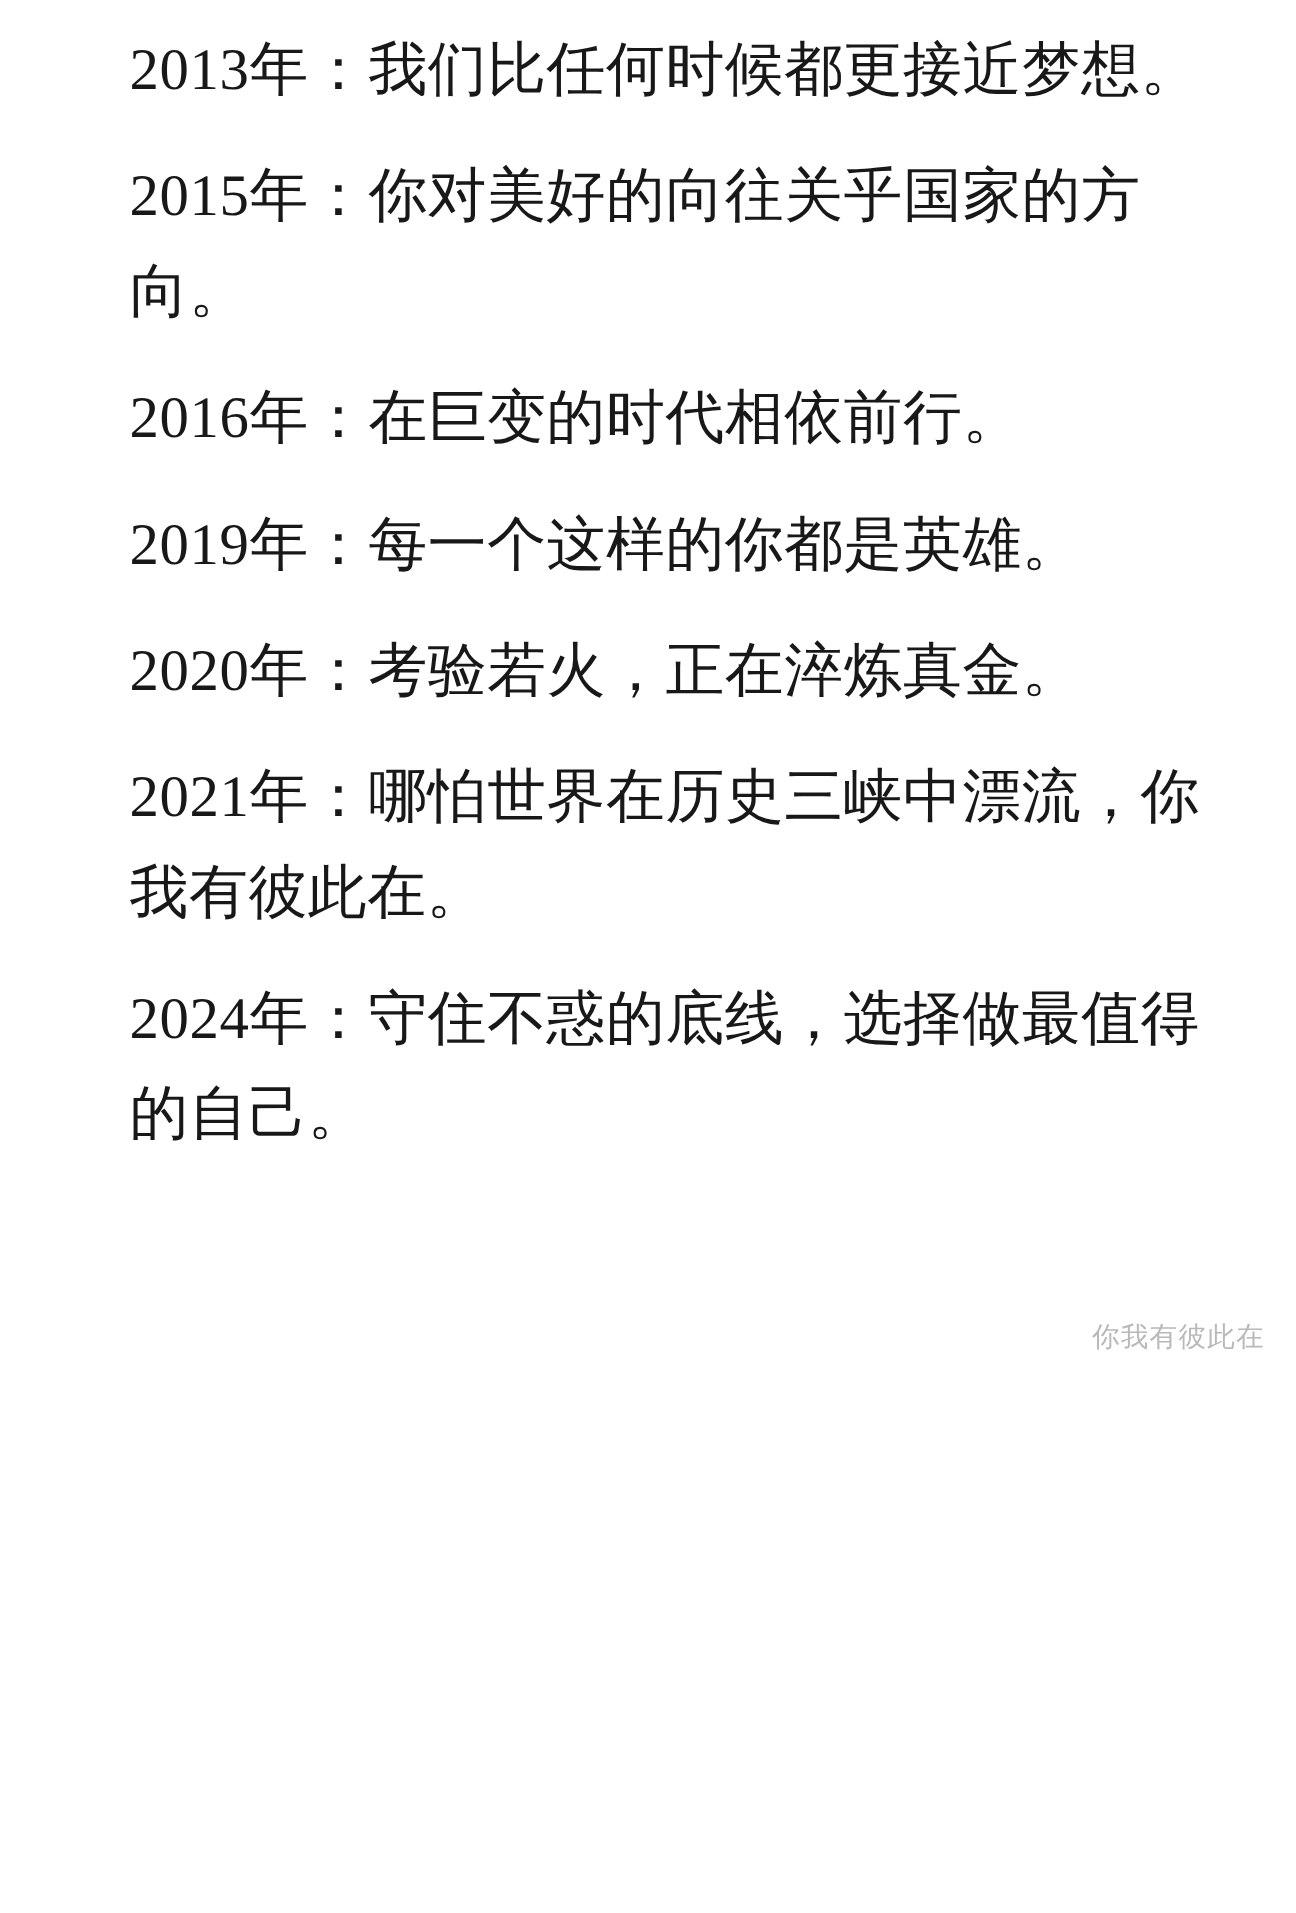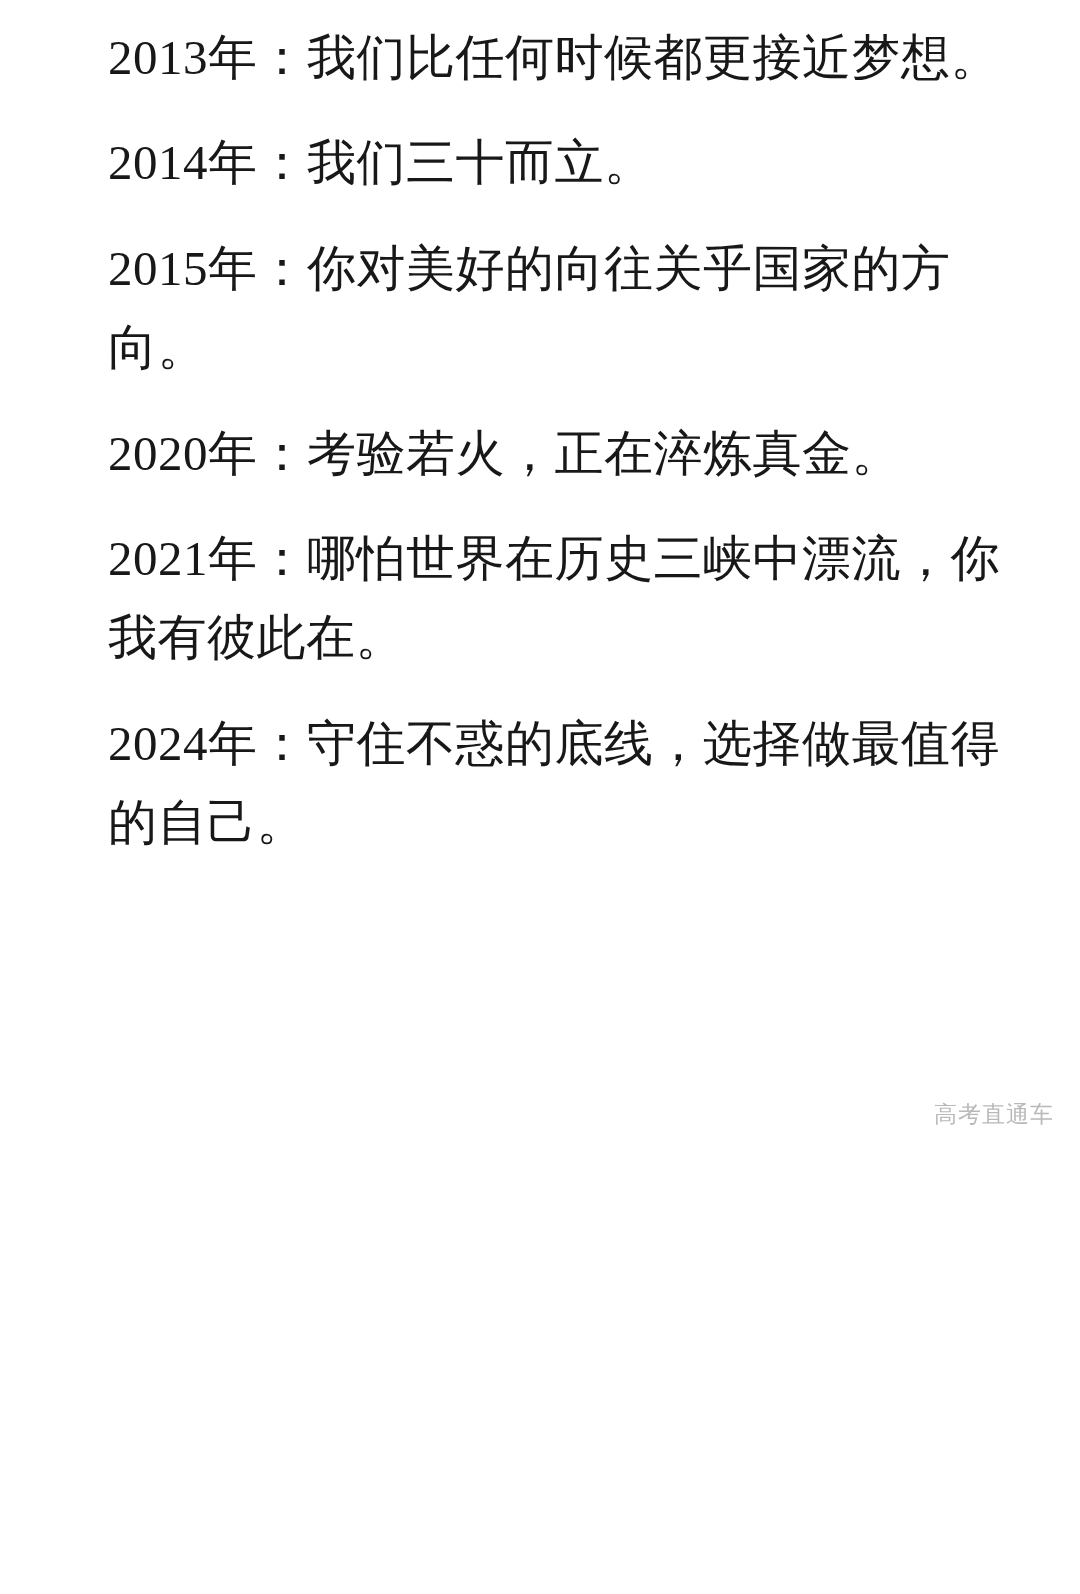--- a/index.html
+++ b/index.html
@@ -47,30 +47,31 @@
     letter-spacing: 1px;
   }
 </style>
 </head>
 <body>
 
 <div class="page">
 
   <p class="entry"><span class="yr">2013年：</span><span>我们比任何时候都更接近梦想。</span></p>
 
-  <p class="entry"><span class="yr">2014年：</span><span>我们三十而立。</span></p>
 
   <p class="entry"><span class="yr">2015年：</span><span>你对美好的向往关乎国家的方向。</span></p>
 
+  <p class="entry"><span class="yr">2016年：</span><span>在巨变的时代相依前行。</span></p>
 
 
 
+  <p class="entry"><span class="yr">2019年：</span><span>每一个这样的你都是英雄。</span></p>
 
   <p class="entry"><span class="yr">2020年：</span><span>考验若火，正在淬炼真金。</span></p>
 
   <p class="entry"><span class="yr">2021年：</span><span>哪怕世界在历史三峡中漂流，你我有彼此在。</span></p>
 
 
 
   <p class="entry"><span class="yr">2024年：</span><span>守住不惑的底线，选择做最值得的自己。</span></p>
 
-  <div class="watermark">高考直通车</div>
+  <div class="watermark">你我有彼此在</div>
 </div>
 
 </body></html>

